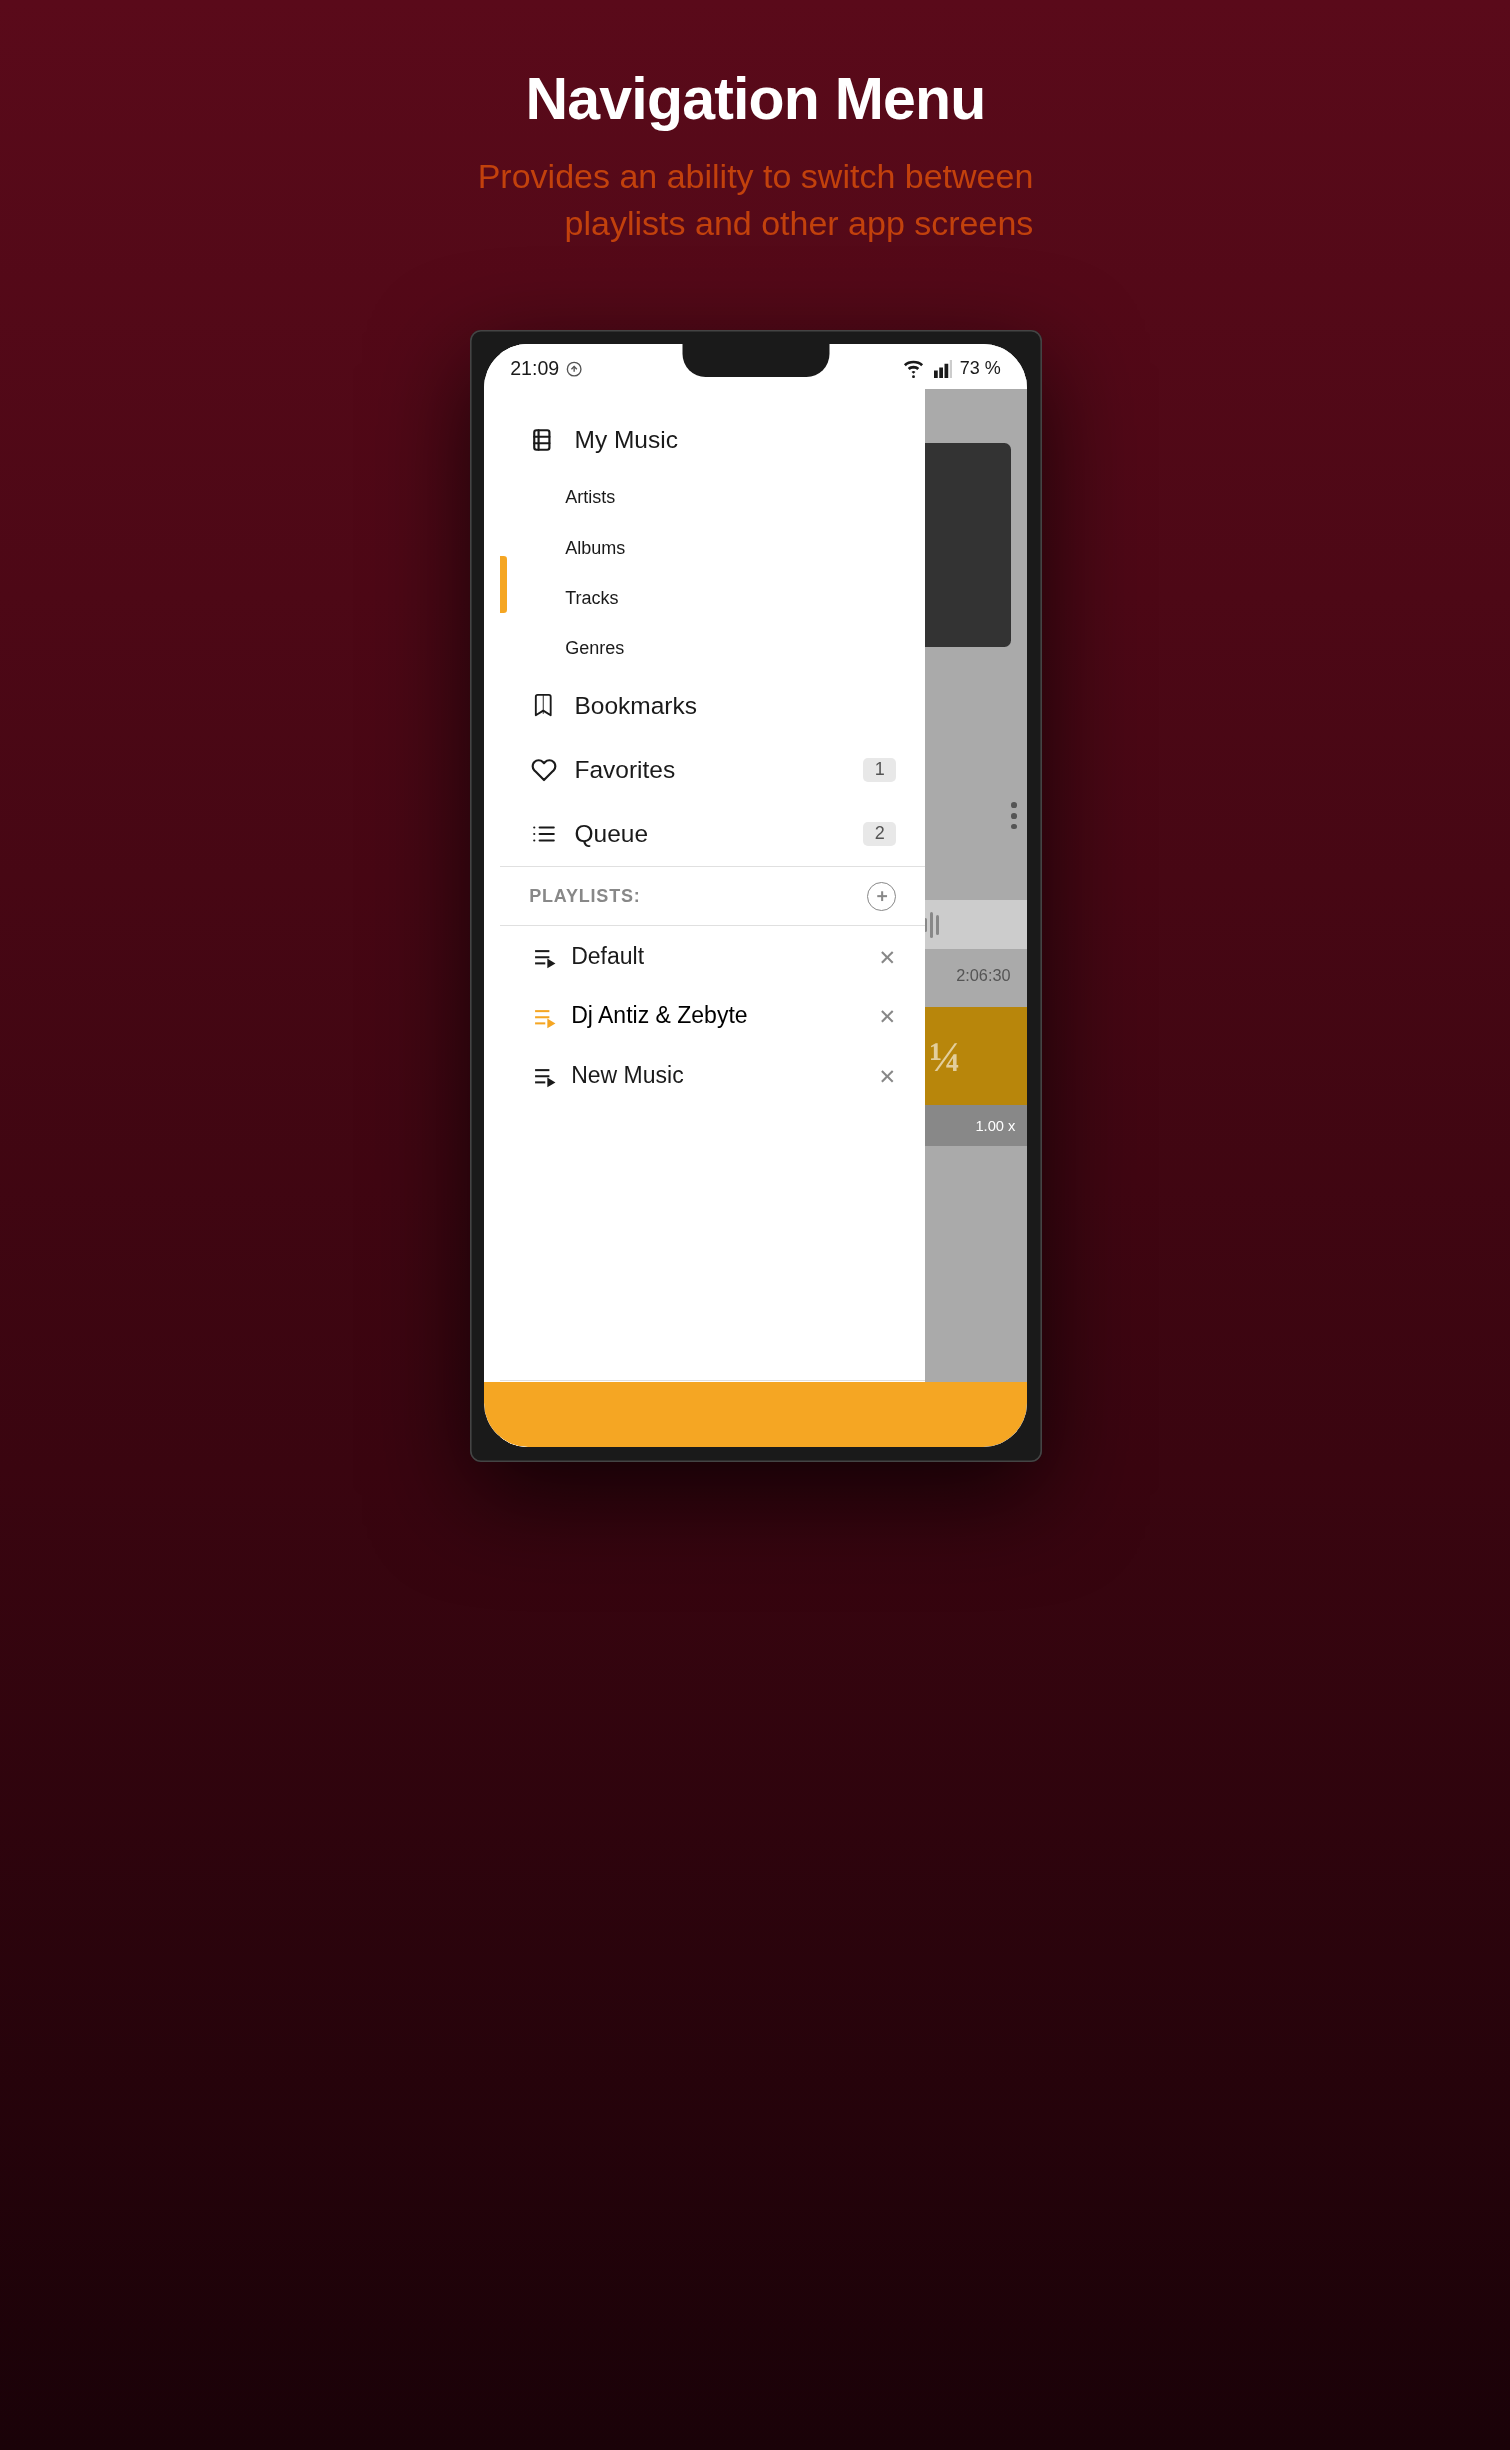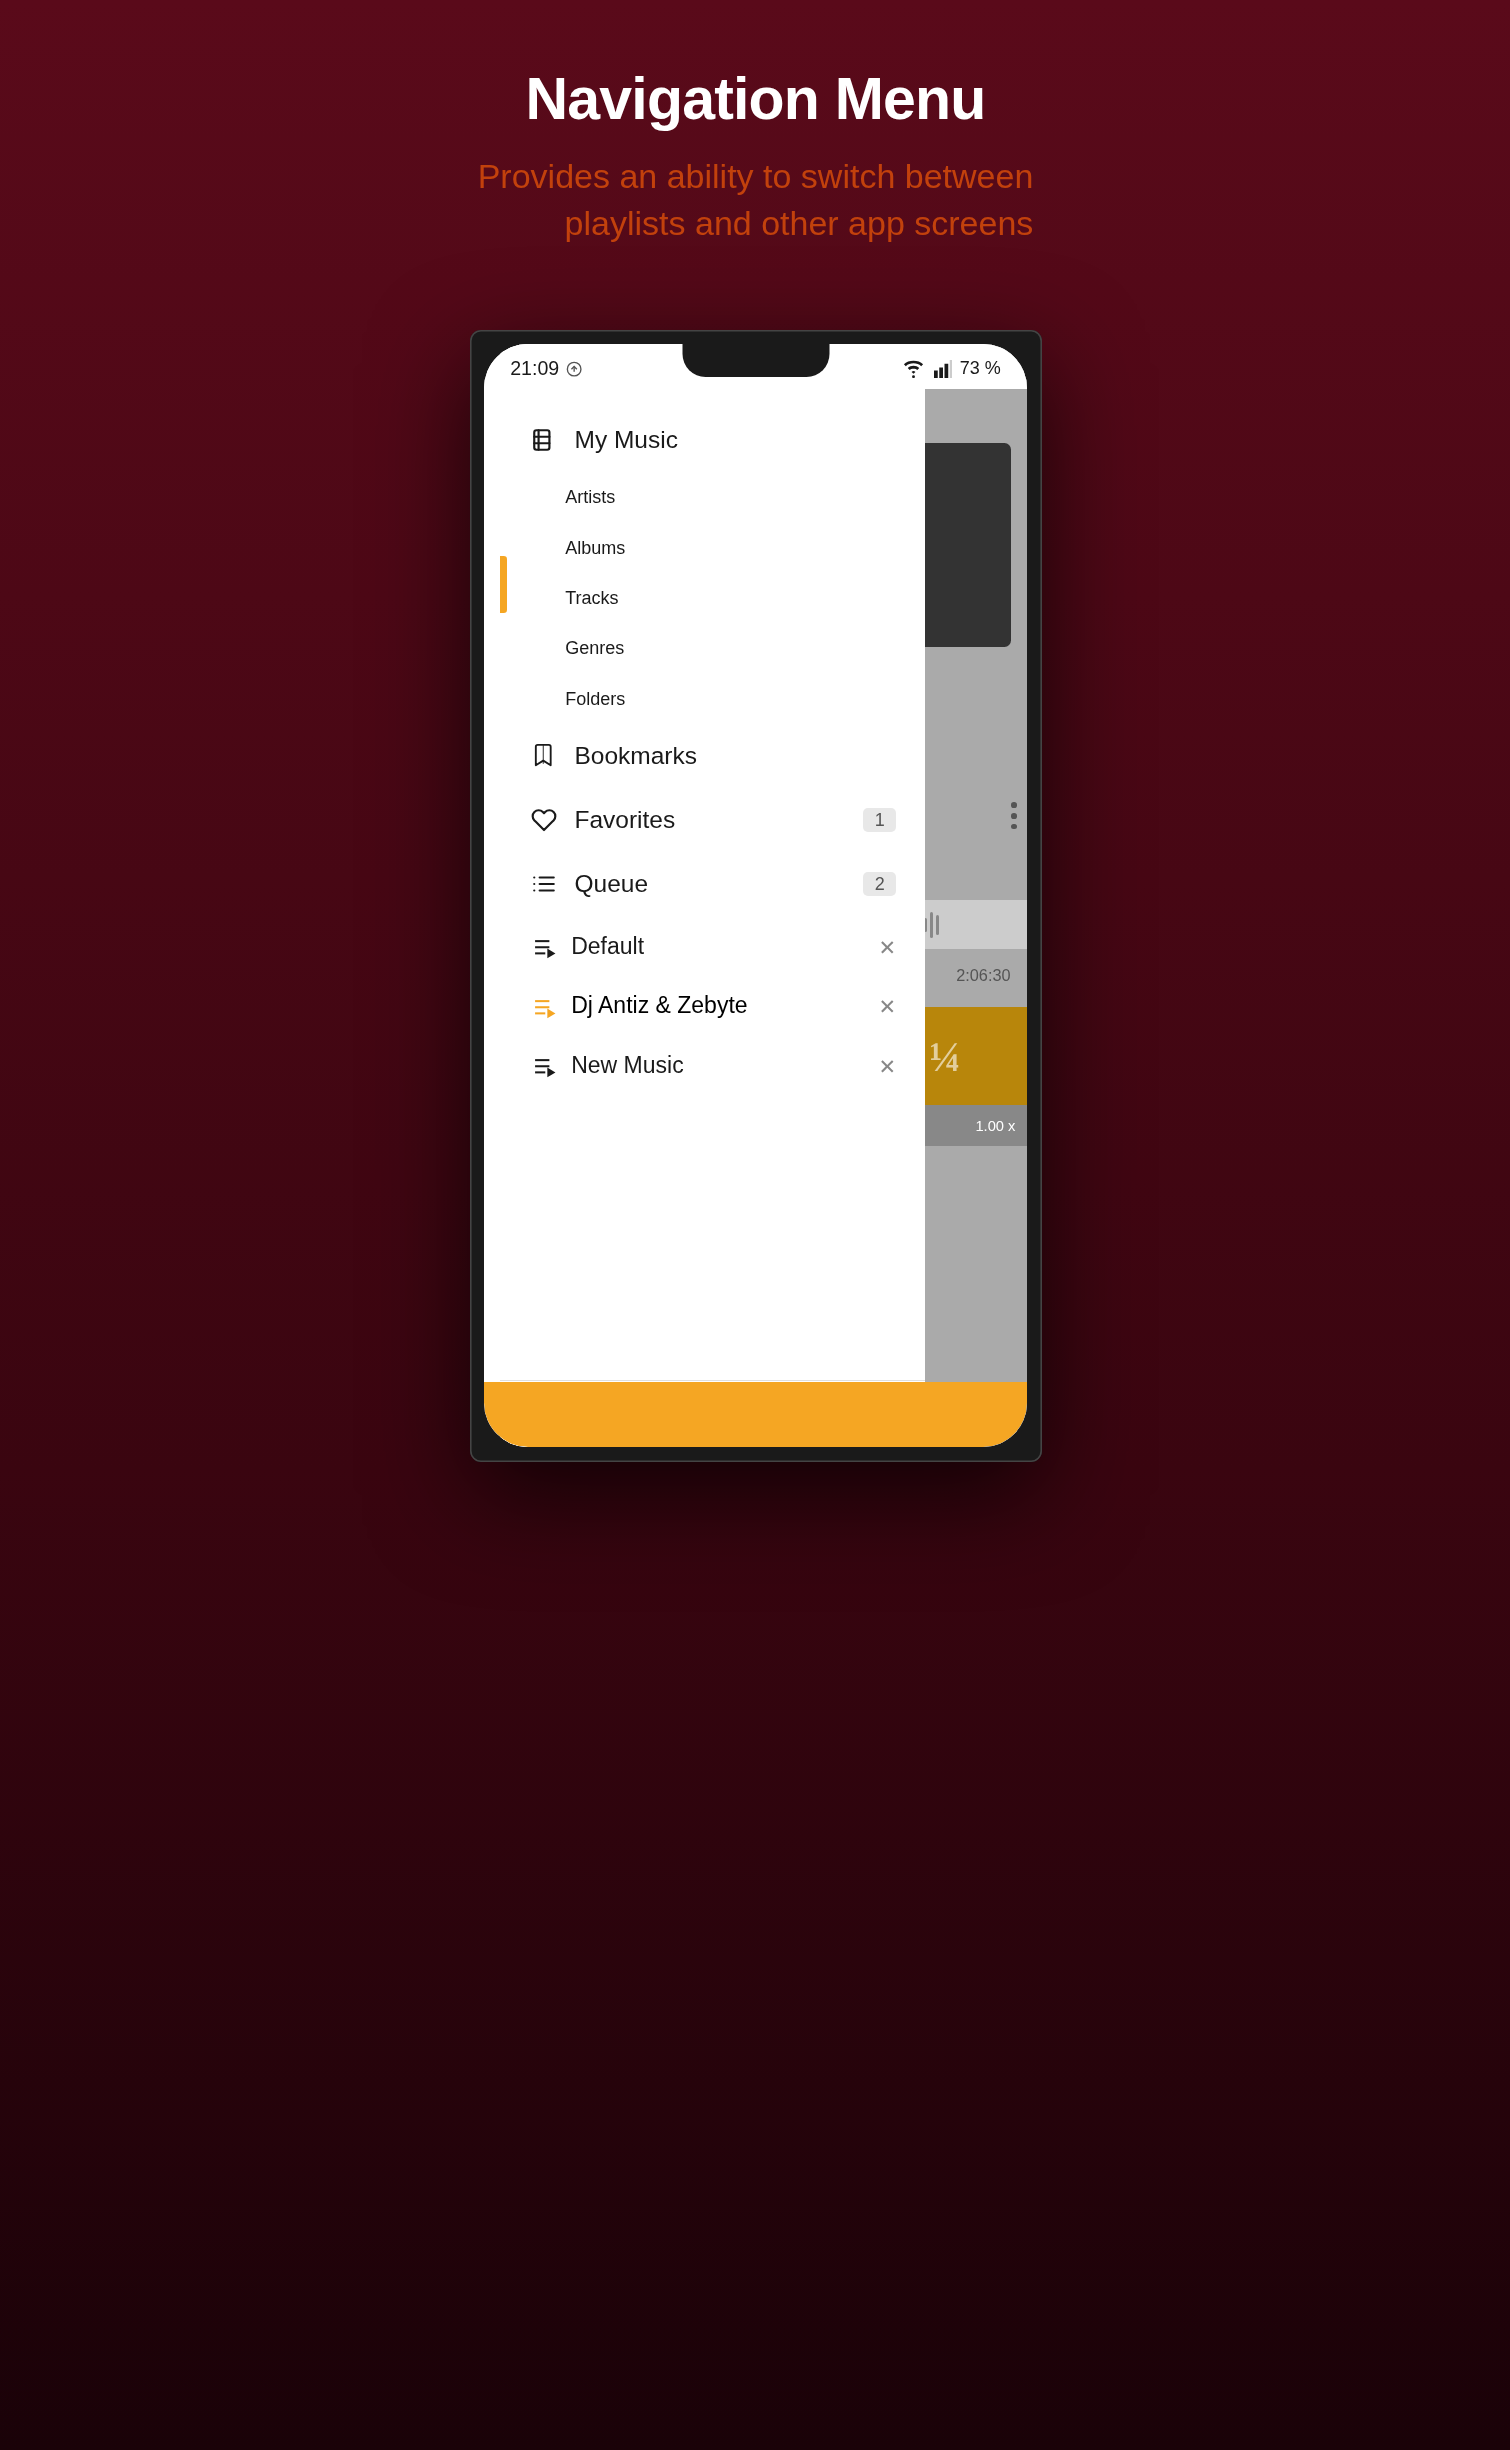--- a/index.html
+++ b/index.html
@@ -468,23 +468,20 @@
         </div>
 
         <div class="sub-menu-item">
           <span>Tracks</span>
         </div>
 
         <div class="sub-menu-item">
           <span>Genres</span>
         </div>
 
-        <div class="sub-menu-item">
-          <span>Folders</span>
-        </div>
 
         <div class="menu-item">
           <span class="item-icon">
             <svg width="24.5" height="26" viewBox="0 0 24 28" fill="none" stroke="#1a1a1a" stroke-width="2" stroke-linecap="round" stroke-linejoin="round">
               <path d="M6 2h12a2 2 0 0 1 2 2v20l-8-5-8 5V4a2 2 0 0 1 2-2z"></path>
               <line x1="12" y1="2" x2="12" y2="22" stroke-width="1"></line>
             </svg>
           </span>
           <span>Bookmarks</span>
         </div>
@@ -509,20 +506,29 @@
               <line x1="3" y1="12" x2="3.01" y2="12"></line>
               <line x1="3" y1="18" x2="3.01" y2="18"></line>
             </svg>
           </span>
           <span>Queue</span>
           <span class="badge">2</span>
         </div>
 
       </div>
 
+      <div class="playlists-header">
+        <span class="playlists-label">PLAYLISTS:</span>
+        <div class="playlist-add-btn">
+          <svg width="16.3" height="16.3" viewBox="0 0 20 20" stroke="#888" stroke-width="2.5" fill="none">
+            <line x1="10" y1="4" x2="10" y2="16"></line>
+            <line x1="4" y1="10" x2="16" y2="10"></line>
+          </svg>
+        </div>
+      </div>
 
       <div class="playlist-item">
         <span class="playlist-icon">
           <svg width="24.5" height="24.5" viewBox="0 0 24 24" fill="none" stroke="#1a1a1a" stroke-width="2">
             <line x1="4" y1="6" x2="18" y2="6"></line>
             <line x1="4" y1="12" x2="18" y2="12"></line>
             <line x1="4" y1="18" x2="14" y2="18"></line>
             <polygon points="17 15 22 18 17 21" fill="#1a1a1a"></polygon>
           </svg>
         </span>

